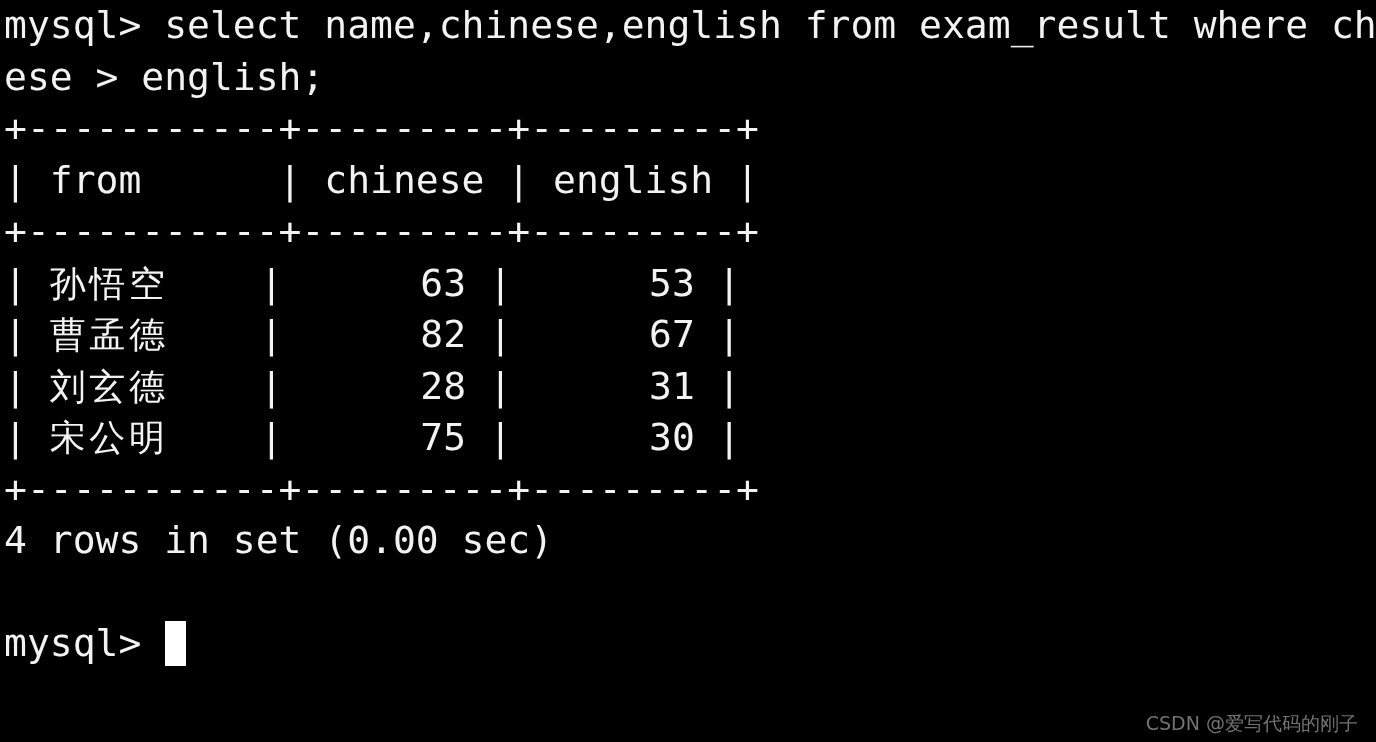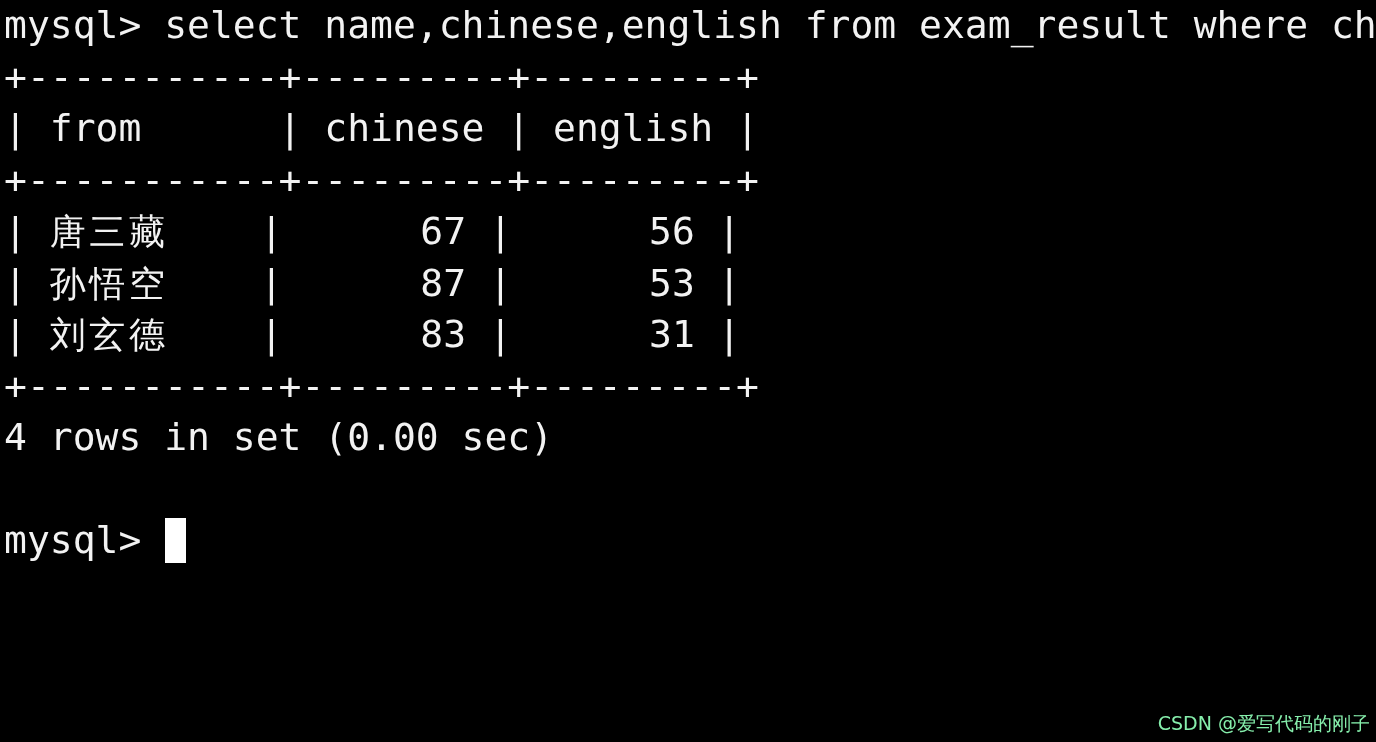--- a/index.html
+++ b/index.html
@@ -70,47 +70,49 @@
     display: inline-block;
     width: 21px;
     height: 45px;
     background: #ffffff;
     vertical-align: middle;
     margin-left: 1px;
   }
 
   #watermark {
     position: absolute;
-    right: 6px;
+    right: 18px;
     bottom: 8px;
-    color: #86efac;
+    color: #737373;
     font-family: "DejaVu Sans", "Liberation Sans", sans-serif;
     font-size: 19px;
     line-height: 22px;
     white-space: pre;
   }
 </style>
 </head>
 <body>
 
 <div id="terminal">
 
   <div class="tline">mysql&gt; select name,chinese,english from exam_result where chin</div>
+  <div class="tline">ese &gt; english;</div>
 
   <div class="tline">+-----------+---------+---------+</div>
   <div class="tline">| from      | chinese | english |</div>
   <div class="tline">+-----------+---------+---------+</div>
 
-  <div class="tline"><span>| </span><span class="cjk">唐三藏</span><span>    | </span><span>     67</span><span> | </span><span>     56</span><span> |</span></div>
 
-  <div class="tline"><span>| </span><span class="cjk">孙悟空</span><span>    | </span><span>     87</span><span> | </span><span>     53</span><span> |</span></div>
+  <div class="tline"><span>| </span><span class="cjk">孙悟空</span><span>    | </span><span>     63</span><span> | </span><span>     53</span><span> |</span></div>
 
+  <div class="tline"><span>| </span><span class="cjk">曹孟德</span><span>    | </span><span>     82</span><span> | </span><span>     67</span><span> |</span></div>
 
-  <div class="tline"><span>| </span><span class="cjk">刘玄德</span><span>    | </span><span>     83</span><span> | </span><span>     31</span><span> |</span></div>
+  <div class="tline"><span>| </span><span class="cjk">刘玄德</span><span>    | </span><span>     28</span><span> | </span><span>     31</span><span> |</span></div>
 
+  <div class="tline"><span>| </span><span class="cjk">宋公明</span><span>    | </span><span>     75</span><span> | </span><span>     30</span><span> |</span></div>
 
   <div class="tline">+-----------+---------+---------+</div>
 
   <div class="tline">4 rows in set (0.00 sec)</div>
 
   <div class="tline blank"> </div>
 
   <div class="prompt-line">
     <span class="prompt-text">mysql&gt; </span><span class="cursor-block"></span>
   </div>

